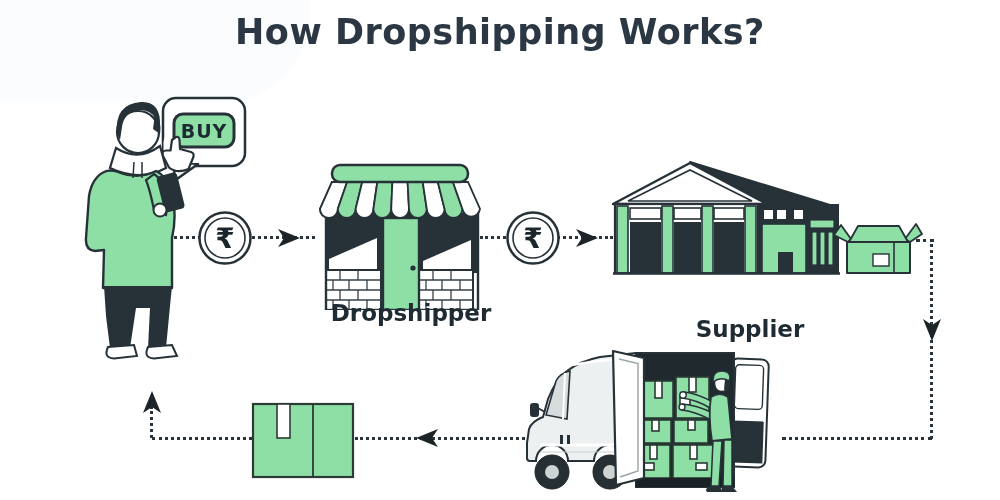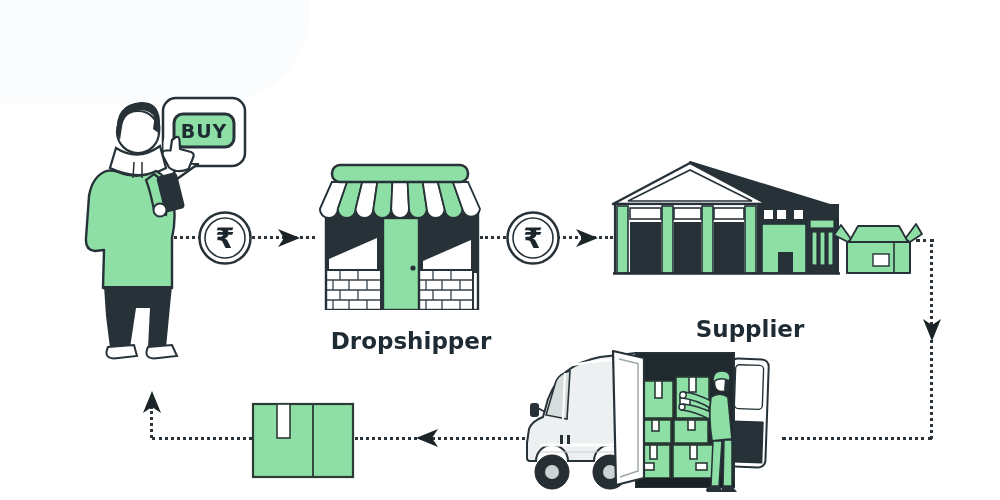--- a/index.html
+++ b/index.html
@@ -110,21 +110,21 @@
       <path d="M47.2,24 L62.3,24 L58.4,51 A8.9,8.9 0 0 1 40.6,51 Z" fill="#fff"></path>
       <path d="M62.3,24 L77.4,24 L76.2,51 A8.9,8.9 0 0 1 58.4,51 Z" fill="#8EDFA5"></path>
       <path d="M77.4,24 L92.6,24 L94,51 A8.9,8.9 0 0 1 76.2,51 Z" fill="#fff"></path>
       <path d="M92.6,24 L107.7,24 L111.8,51 A8.9,8.9 0 0 1 94,51 Z" fill="#8EDFA5"></path>
       <path d="M107.7,24 L122.8,24 L129.6,51 A8.9,8.9 0 0 1 111.8,51 Z" fill="#fff"></path>
       <path d="M122.8,24 L137.9,24 L147.4,51 A8.9,8.9 0 0 1 129.6,51 Z" fill="#8EDFA5"></path>
       <path d="M137.9,24 L153,24 L165,51 A8.9,8.9 0 0 1 147.4,51 Z" fill="#fff"></path>
     </g>
     <rect x="17" y="7" width="136" height="17" rx="8" fill="#8EDFA5" stroke="#263238" stroke-width="2.5"></rect>
   </svg>
-  <div class="node-label" style="left:311px;top:328px;text-align:center;">Dropshipper</div>
+  <div class="node-label" style="left:311px;top:300px;text-align:center;">Dropshipper</div>
 
   <svg class="abs" style="left:608px;top:160px;" width="235" height="120" viewBox="0 0 235 120">
     <polygon points="82,2 222,45 157,45" fill="#263238" stroke="#263238" stroke-width="2" stroke-linejoin="round"></polygon>
     <polygon points="5,44 82,3 159,44" fill="#fff" stroke="#263238" stroke-width="2.4" stroke-linejoin="round"></polygon>
     <polygon points="20,41 82,10 144,41" fill="none" stroke="#263238" stroke-width="1.6"></polygon>
     <rect x="7" y="44" width="143" height="69" fill="#fff" stroke="#263238" stroke-width="2.2"></rect>
     <g fill="#263238">
       <rect x="22" y="62" width="31" height="51"></rect>
       <rect x="66" y="62" width="27" height="51"></rect>
       <rect x="106" y="62" width="30" height="51"></rect>
@@ -230,14 +230,15 @@
     </g>
   </svg>
 
   <svg class="abs" style="left:248px;top:400px;" width="110" height="82" viewBox="0 0 110 82">
     <rect x="5" y="4" width="100" height="73" fill="#8EDFA5" stroke="#2d3b36" stroke-width="2.2"></rect>
     <line x1="65" y1="4" x2="65" y2="77" stroke="#2d3b36" stroke-width="1.8"></line>
     <rect x="29" y="4" width="13" height="34" fill="#fff" stroke="#2d3b36" stroke-width="1.6"></rect>
   </svg>
 
 
+  <div class="title">How Dropshipping Works?</div>
 
 </div>
 
 </body></html>

